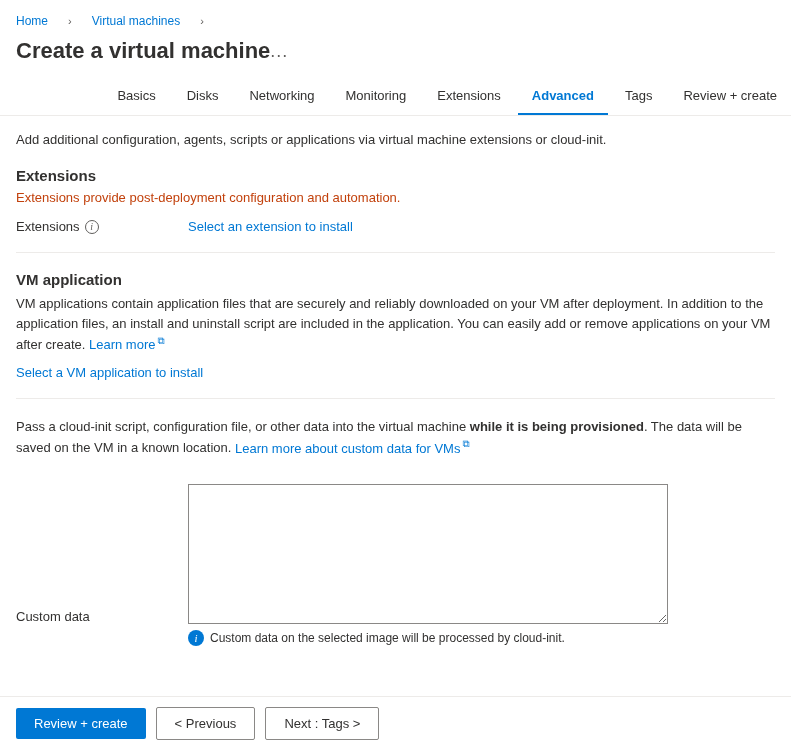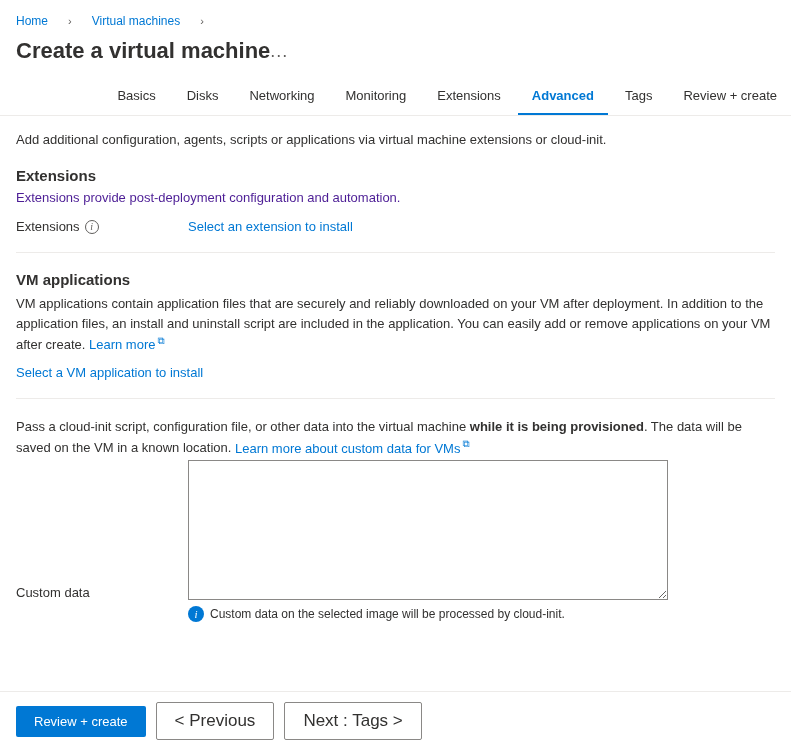--- a/index.html
+++ b/index.html
@@ -81,21 +81,21 @@
       margin-bottom: 20px;
     }
     .section-title {
       font-size: 15px;
       font-weight: 600;
       color: #323130;
       margin-bottom: 6px;
     }
     .section-desc {
       font-size: 13px;
-      color: #4c1d95;
+      color: #c2410c;
       margin-bottom: 14px;
     }
     .form-row {
       display: flex;
       align-items: center;
       margin-bottom: 14px;
       gap: 12px;
     }
     .form-label {
       display: flex;
@@ -144,21 +144,21 @@
     }
     .vm-apps-link-row {
       margin-bottom: 18px;
     }
     .custom-data-section {
       margin-top: 4px;
     }
     .custom-data-desc {
       font-size: 13px;
       color: #323130;
-      margin-bottom: 2px;
+      margin-bottom: 26px;
       line-height: 1.5;
     }
     .custom-data-form-row {
       display: flex;
       align-items: flex-end;
       gap: 12px;
     }
     .custom-data-label {
       min-width: 160px;
       font-size: 13px;
@@ -219,21 +219,21 @@
       font-size: 13px;
       font-family: inherit;
       cursor: pointer;
       border-radius: 2px;
     }
     .btn-secondary {
       background: #fff;
       color: #323130;
       border: 1px solid #8a8886;
       padding: 8px 18px;
-      font-size: 17px;
+      font-size: 13px;
       font-family: inherit;
       cursor: pointer;
       border-radius: 2px;
     }
   </style>
 </head>
 <body>
 
 <div class="page-wrapper">
 
@@ -272,21 +272,21 @@
           <span>Extensions</span>
           <span class="info-icon">i</span>
         </div>
         <a href="#" class="link-blue">Select an extension to install</a>
       </div>
     </div>
 
     <div class="section-divider"></div>
 
     <div>
-      <h2 class="section-title">VM applications</h2>
+      <h2 class="section-title">VM application</h2>
       <p class="vm-apps-desc">
         <span>VM applications contain application files that are securely and reliably downloaded on your VM after deployment. In addition to the application files, an install and uninstall script are included in the application. You can easily add or remove applications on your VM after create.</span>
         <a href="#" class="link-blue"> <span>Learn more</span><span class="ext-icon">⧉</span></a>
       </p>
       <div class="vm-apps-link-row">
         <a href="#" class="link-blue">Select a VM application to install</a>
       </div>
     </div>
 
     <div class="section-divider"></div>

